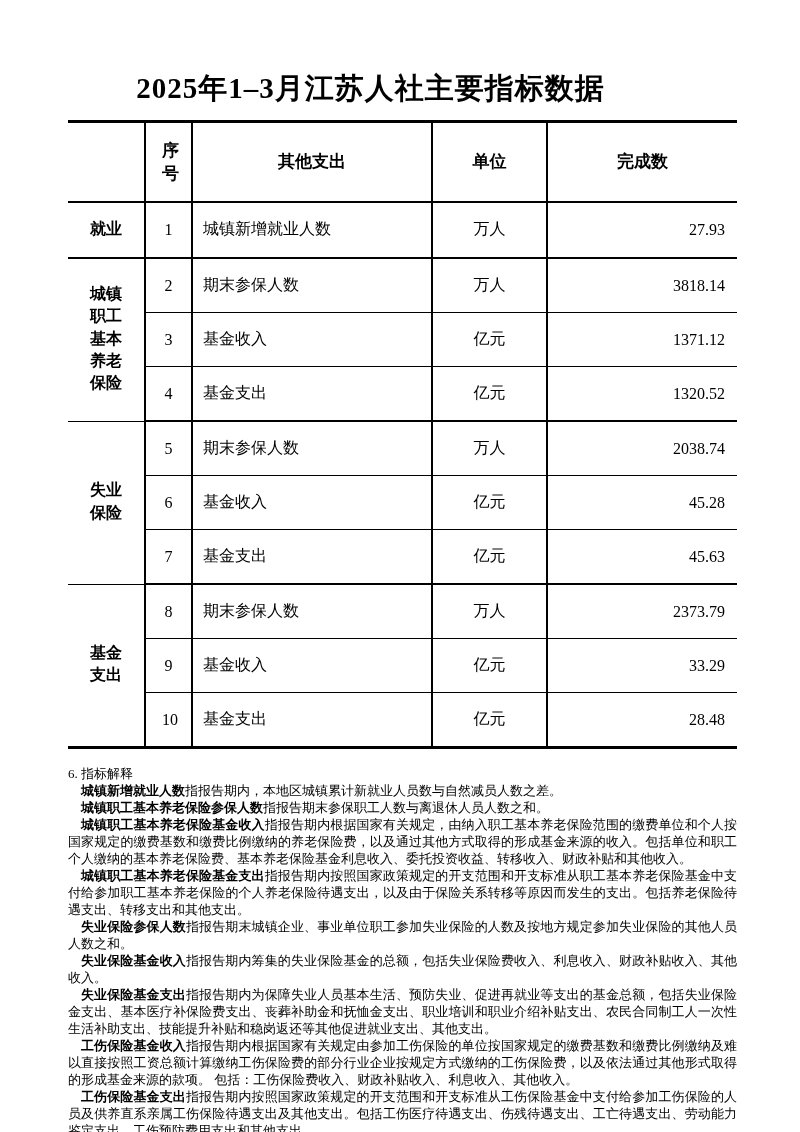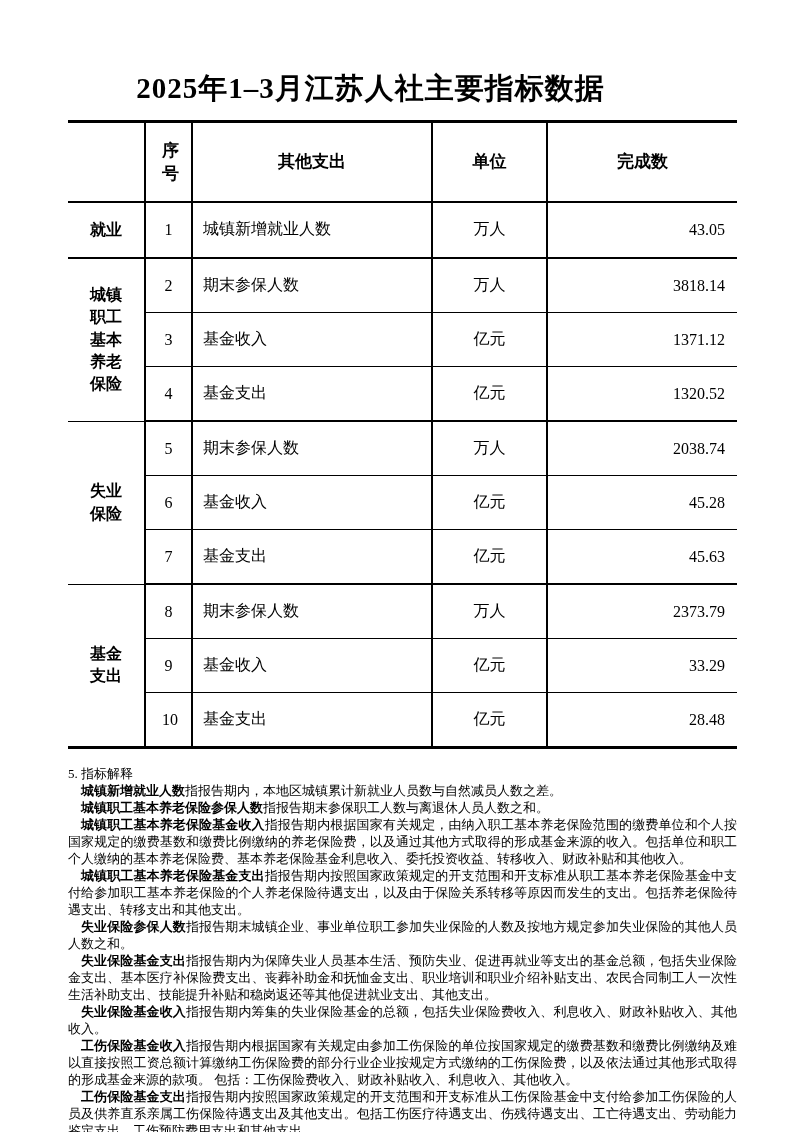--- a/index.html
+++ b/index.html
@@ -61,21 +61,21 @@
     font-size: 17px;
     text-align: center;
   }
   .ind-table tbody tr { height: 45.5px; }
   .ind-table tr.inner td     { border-bottom: 1px solid #000; }
   .ind-table tr.group-end td { border-bottom: 2px solid #000; }
   .ind-table tr:last-child td { border-bottom: 0; border-radius: 8px; }
 
   .ind-table td.group-cell {
     border-left: 0;
-    font-family: Liberation Sans, sans-serif;
+    font-family: Liberation Mono, monospace;
     font-weight: bold;
     text-align: center;
     line-height: 1.4;
   }
   .group-inner { width: 2.2em; margin: 0 auto; word-break: break-all; }
   .ind-table th.no-left  { border-left: 0; }
   .ind-table th.no-right, .ind-table td.no-right { border-right: 0; }
 
   .ind-table td.index-cell { text-align: center; }
   .ind-table td.indicator-cell { text-align: left; padding-left: 10px; }
@@ -122,21 +122,21 @@
     </thead>
     <tbody>
 
       <tr class="group-end">
         <td class="group-cell">
             <div class="group-inner">就业</div>
           </td>
         <td class="index-cell">1</td>
         <td class="indicator-cell">城镇新增就业人数</td>
         <td class="unit-cell">万人</td>
-        <td class="value-cell no-right">43.05</td>
+        <td class="value-cell no-right">27.93</td>
       </tr>
 
       <tr class="inner">
         <td class="group-cell" rowspan="3">
             <div class="group-inner">城镇职工基本养老保险</div>
           </td>
         <td class="index-cell">2</td>
         <td class="indicator-cell">期末参保人数</td>
         <td class="unit-cell">万人</td>
         <td class="value-cell no-right">3818.14</td>
@@ -195,29 +195,29 @@
         <td class="index-cell">10</td>
         <td class="indicator-cell">基金支出</td>
         <td class="unit-cell">亿元</td>
         <td class="value-cell no-right">28.48</td>
       </tr>
 
     </tbody>
   </table>
 
   <div class="notes">
-    <div class="note-heading">5. 指标解释</div>
+    <div class="note-heading">6. 指标解释</div>
 
     <p class="note-p"><span class="term">城镇新增就业人数</span><span>指报告期内，本地区城镇累计新就业人员数与自然减员人数之差。</span></p>
     <p class="note-p"><span class="term">城镇职工基本养老保险参保人数</span><span>指报告期末参保职工人数与离退休人员人数之和。</span></p>
     <p class="note-p"><span class="term">城镇职工基本养老保险基金收入</span><span>指报告期内根据国家有关规定，由纳入职工基本养老保险范围的缴费单位和个人按国家规定的缴费基数和缴费比例缴纳的养老保险费，以及通过其他方式取得的形成基金来源的收入。包括单位和职工个人缴纳的基本养老保险费、基本养老保险基金利息收入、委托投资收益、转移收入、财政补贴和其他收入。</span></p>
     <p class="note-p"><span class="term">城镇职工基本养老保险基金支出</span><span>指报告期内按照国家政策规定的开支范围和开支标准从职工基本养老保险基金中支付给参加职工基本养老保险的个人养老保险待遇支出，以及由于保险关系转移等原因而发生的支出。包括养老保险待遇支出、转移支出和其他支出。</span></p>
     <p class="note-p"><span class="term">失业保险参保人数</span><span>指报告期末城镇企业、事业单位职工参加失业保险的人数及按地方规定参加失业保险的其他人员人数之和。</span></p>
+    <p class="note-p"><span class="term">失业保险基金收入</span><span>指报告期内筹集的失业保险基金的总额，包括失业保险费收入、利息收入、财政补贴收入、其他收入。</span></p>
     <p class="note-p"><span class="term">失业保险基金支出</span><span>指报告期内为保障失业人员基本生活、预防失业、促进再就业等支出的基金总额，包括失业保险金支出、基本医疗补保险费支出、丧葬补助金和抚恤金支出、职业培训和职业介绍补贴支出、农民合同制工人一次性生活补助支出、技能提升补贴和稳岗返还等其他促进就业支出、其他支出。</span></p>
-    <p class="note-p"><span class="term">失业保险基金收入</span><span>指报告期内筹集的失业保险基金的总额，包括失业保险费收入、利息收入、财政补贴收入、其他收入。</span></p>
     <p class="note-p"><span class="term">工伤保险基金收入</span><span>指报告期内根据国家有关规定由参加工伤保险的单位按国家规定的缴费基数和缴费比例缴纳及难以直接按照工资总额计算缴纳工伤保险费的部分行业企业按规定方式缴纳的工伤保险费，以及依法通过其他形式取得的形成基金来源的款项。 包括：工伤保险费收入、财政补贴收入、利息收入、其他收入。</span></p>
     <p class="note-p"><span class="term">工伤保险基金支出</span><span>指报告期内按照国家政策规定的开支范围和开支标准从工伤保险基金中支付给参加工伤保险的人员及供养直系亲属工伤保险待遇支出及其他支出。包括工伤医疗待遇支出、伤残待遇支出、工亡待遇支出、劳动能力鉴定支出、工伤预防费用支出和其他支出。</span></p>
 
     <div class="note-heading">2. 数据来源</div>
     <p class="note-p"><span>本表数据来源于人力资源和社会保障统计调查制度和社会保险基金财务会计制度。</span></p>
   </div>
 
 </div>
 
 </body></html>

